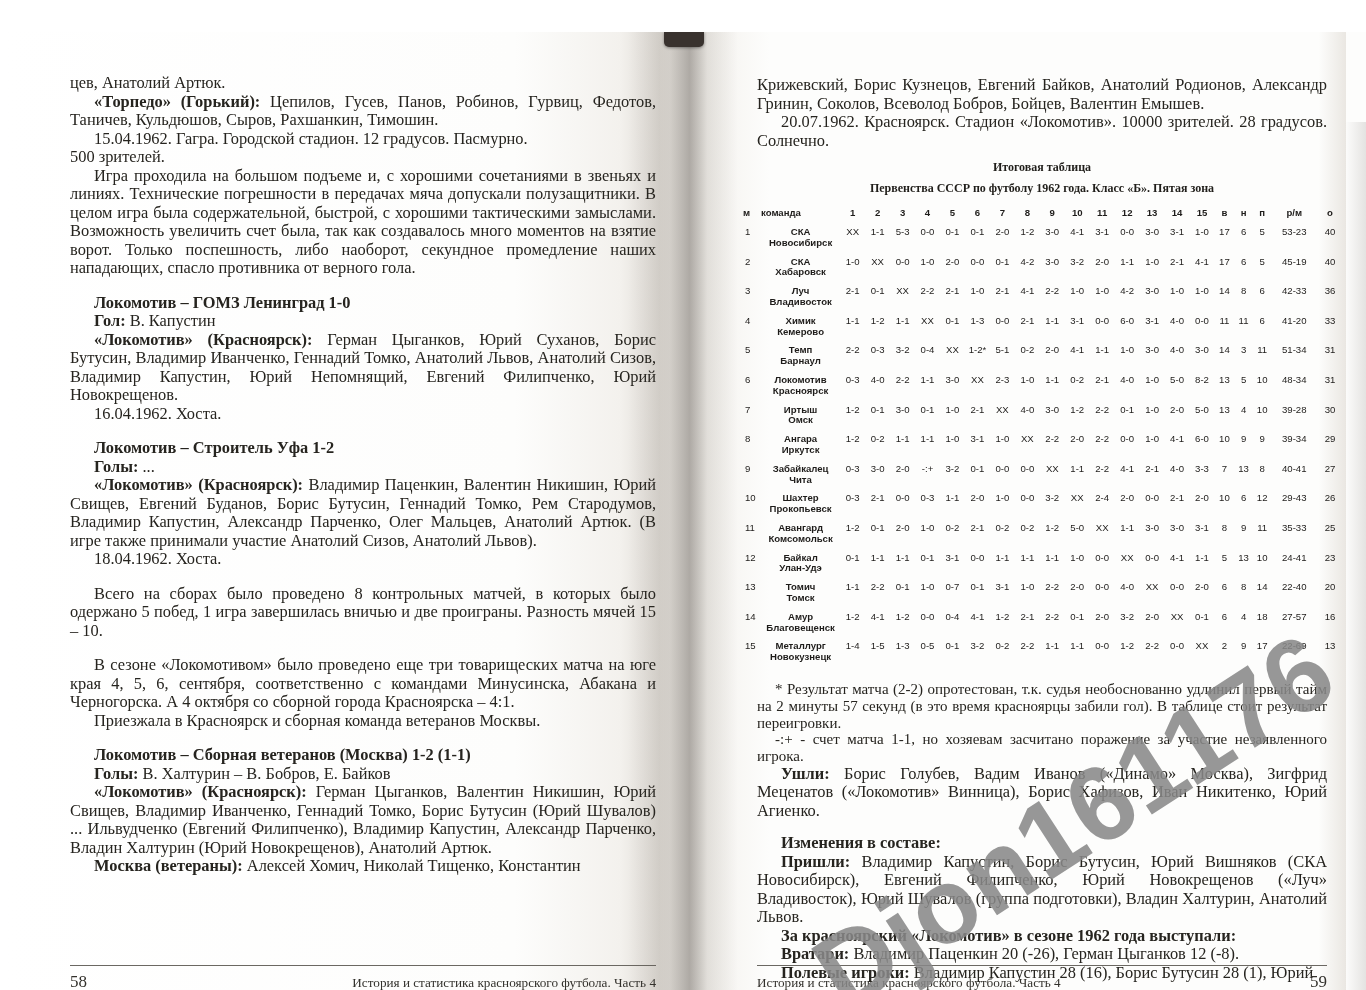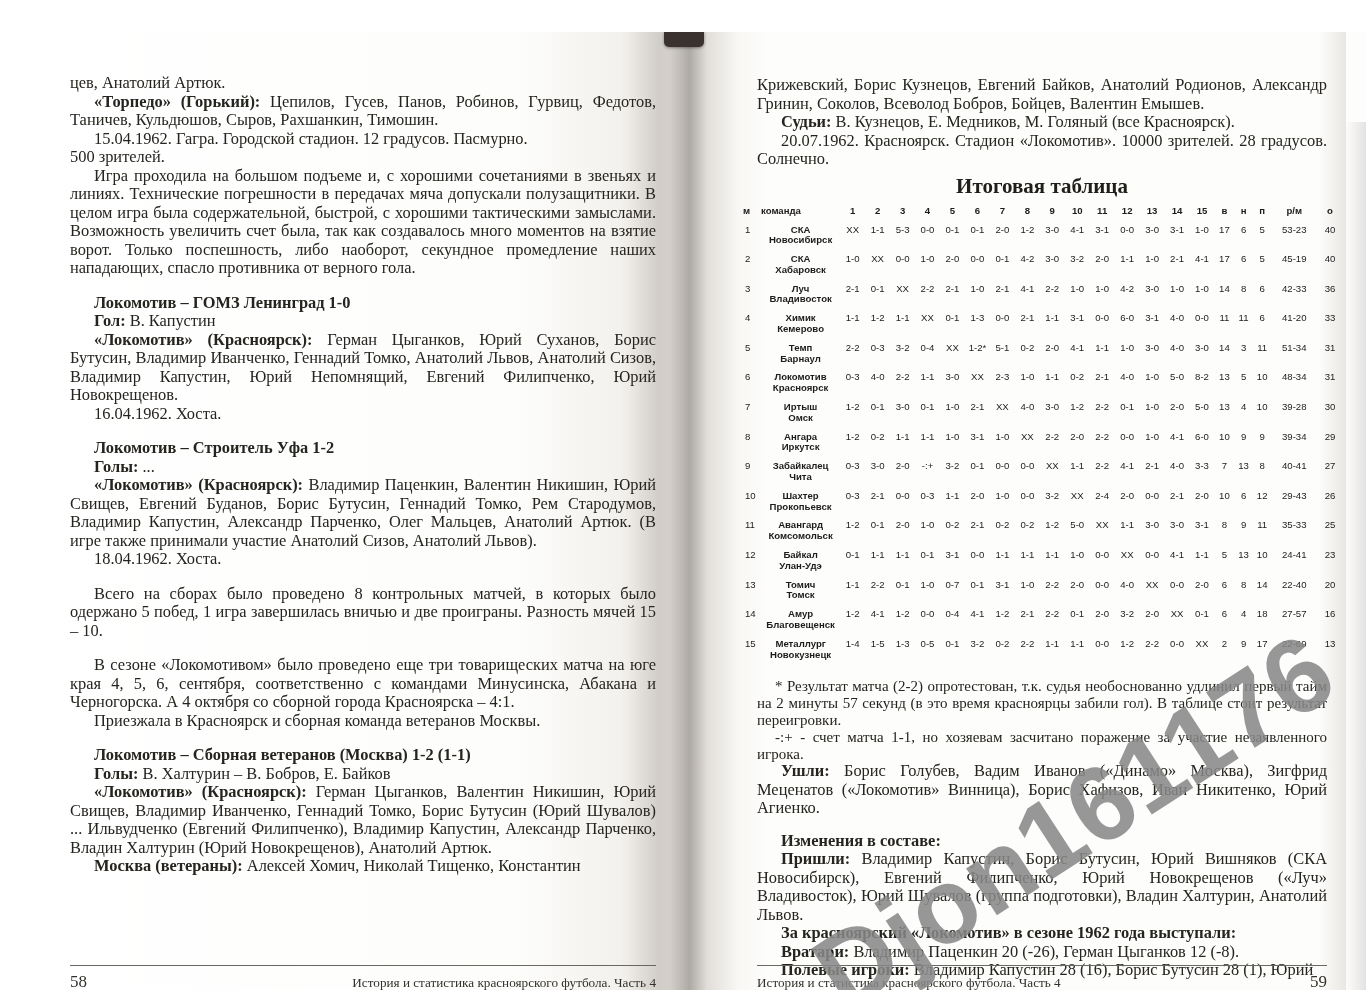--- a/index.html
+++ b/index.html
@@ -25,21 +25,21 @@
   .page-right .page-body{left:97px;}
   .blk{margin:0;font-size:16.4px;line-height:18.5px;text-align:justify;}
   .p{text-indent:24px;}
   .pn{text-indent:0;}
   .h{font-weight:bold;text-indent:24px;text-align:left;}
   .hu{font-weight:bold;text-indent:24px;text-align:left;}
   .hu .lead{text-decoration:underline;}
   .fn{font-size:15px;line-height:16.8px;text-indent:18px;}
   .lead{font-weight:bold;}
   
-  .tbl-title{text-align:center;font-weight:bold;font-size:21px;line-height:21px;color:#201e1a;}
+  .tbl-title{text-align:center;font-weight:bold;font-size:12px;line-height:21px;color:#201e1a;}
   .tbl-title.first{margin-top:7px;}
   
   #standings{margin-top:8px;margin-left:-14px;width:600px;}
   #standings table{width:100%;border-collapse:collapse;table-layout:fixed;
     font-family:"Liberation Sans",sans-serif;color:#1e1c1a;}
   #standings th{font-size:9.6px;font-weight:bold;text-align:center;padding:0 0 9px 0;vertical-align:bottom;}
   #standings th.l{text-align:left;}
   #standings td{font-size:9.6px;text-align:center;vertical-align:top;padding:0 0 8px 0;line-height:10.8px;}
   #standings td.pos{text-align:left;padding-left:2px;}
   #standings td.team{text-align:center;font-weight:bold;}
@@ -87,24 +87,24 @@
     <div class="page-footer">
       <span class="pgnum">58</span>
       <span class="ftitle">История и статистика красноярского футбола. Часть 4</span>
     </div>
   </div>
 
   <div class="page page-right">
     <div class="page-body">
       <div id="right-top">
           <p class="blk pn">Крижевский, Борис Кузнецов, Евгений Байков, Анатолий Родионов, Александр Гринин, Соколов, Всеволод Бобров, Бойцев, Валентин Емышев.</p>
-          <p class="blk p"><span class="lead">Судьи:</span> В. Кузнецов, Е. Медников, М. Голяный (все Красноярск).</p>
           <p class="blk p">20.07.1962. Красноярск. Стадион «Локомотив». 10000 зрителей. 28 градусов. Солнечно.</p>
         </div>
       <div class="tbl-title first">Итоговая таблица</div>
+      <div class="tbl-title">Первенства СССР по футболу 1962 года. Класс «Б». Пятая зона</div>
       <div id="standings">
           <table>
             <colgroup>
               <col style="width: 3%;">
               <col style="width: 13.2%;">
               <col style="width: 4.16%;">
               <col style="width: 4.16%;">
               <col style="width: 4.16%;">
               <col style="width: 4.16%;">
               <col style="width: 4.16%;">

